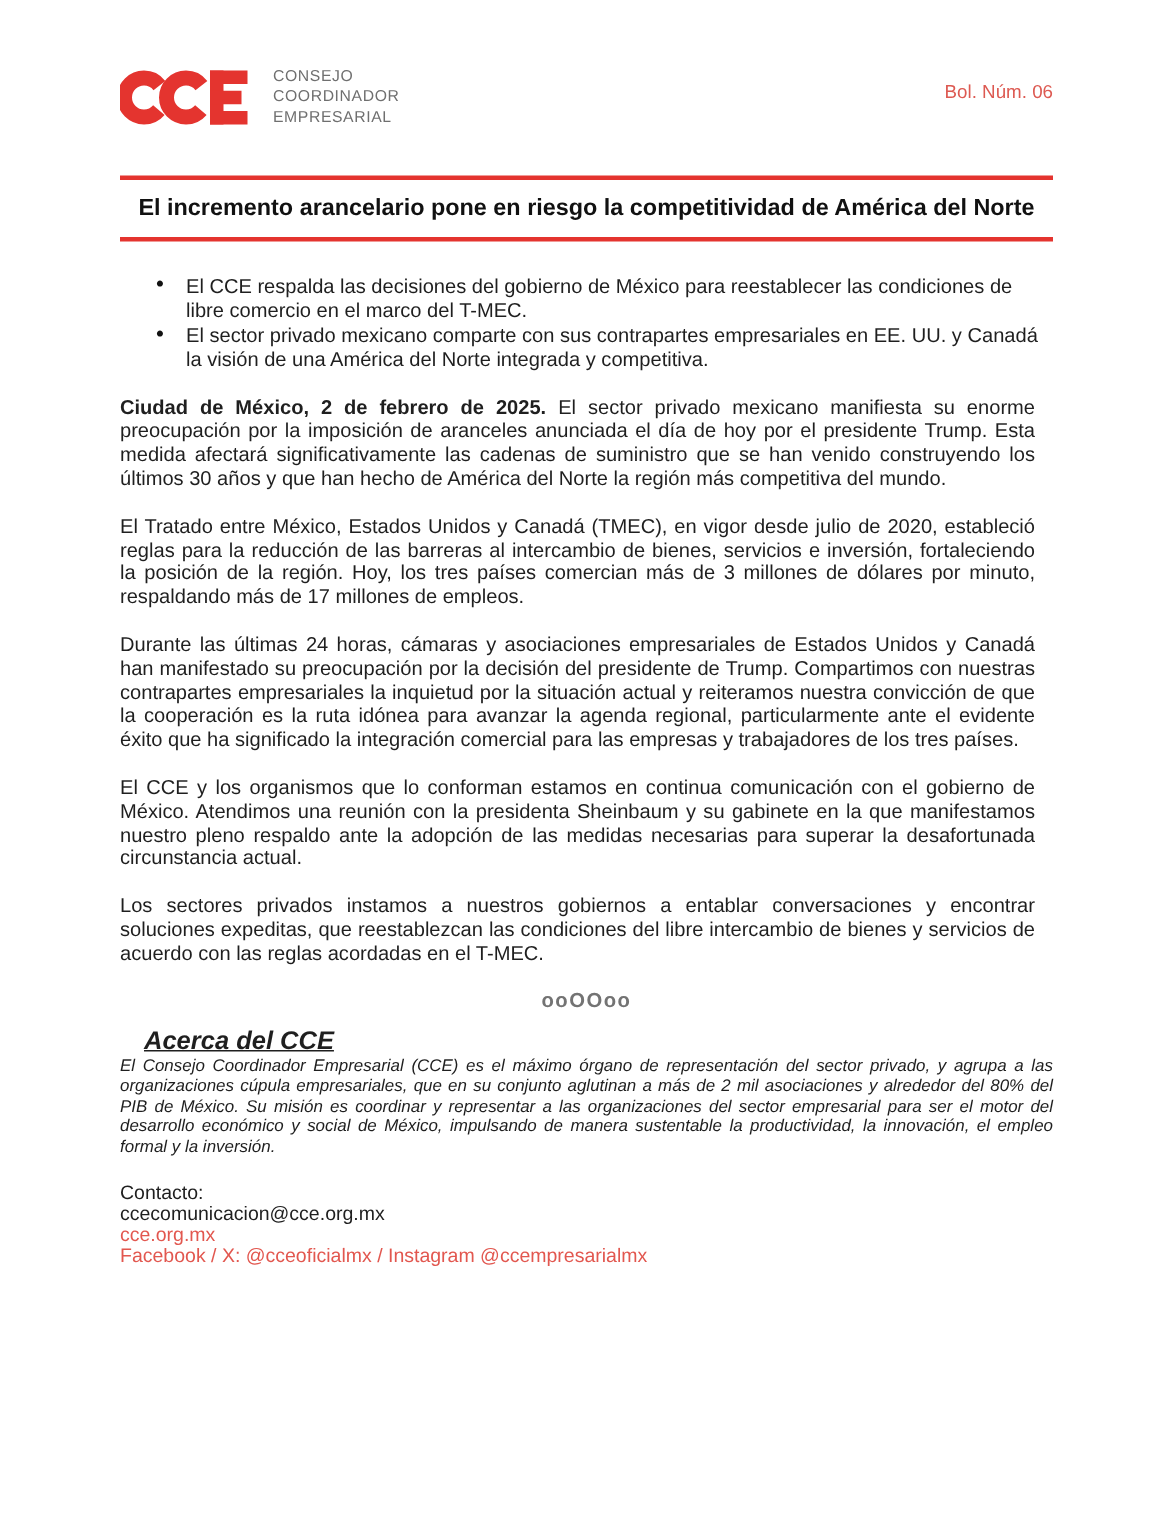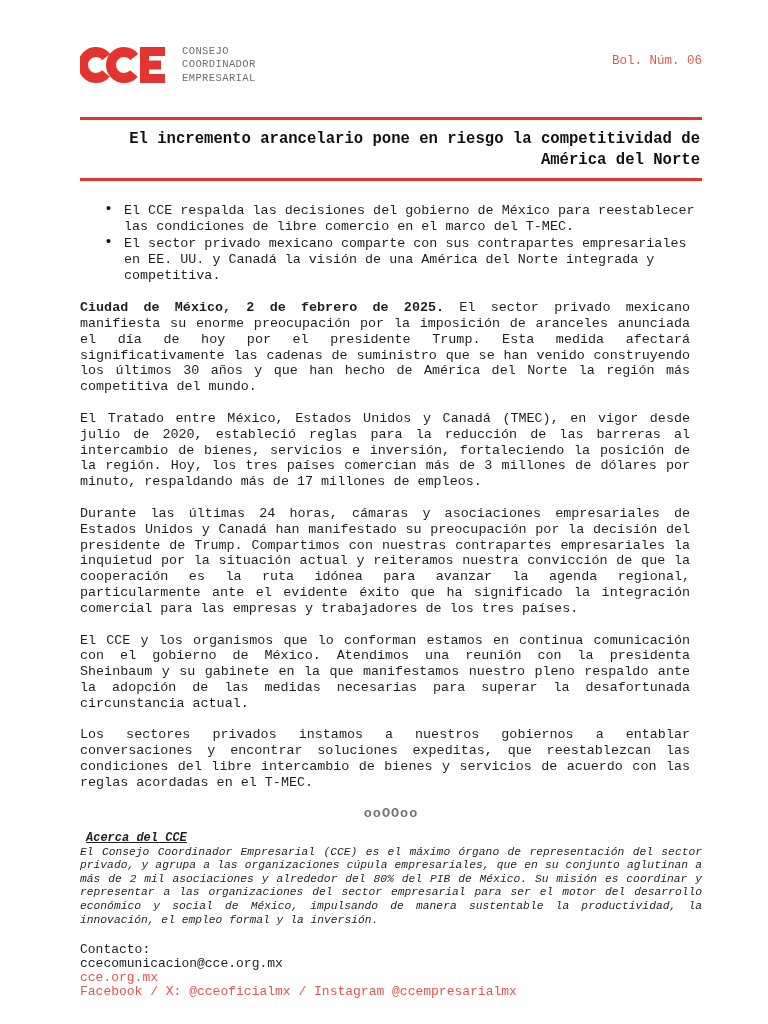--- a/index.html
+++ b/index.html
@@ -2,39 +2,39 @@
 <html lang="es"><head>
 <meta charset="utf-8">
 <style>
   html,body{margin:0;padding:0;background:#ffffff;}
   .page{
     position:relative;
     width:768px;height:1004px;
     box-sizing:border-box;
     background:#ffffff;
     padding:42px 66px 16px 80px;
-    font-family:Liberation Mono, monospace;
+    font-family:Liberation Sans, sans-serif;
     color:#1f1f1f;
     overflow:hidden;
   }
   
   .hdr{display:flex;justify-content:space-between;align-items:flex-start;}
   .logo{display:flex;align-items:center;}
   .logo-lines{margin-left:10px;display:flex;flex-direction:column;}
   .logo-lines span{
     font-size:10.5px;line-height:13.5px;color:#6f6f6f;
     letter-spacing:0.4px;font-weight:500;
   }
   .bulletin{margin-top:12px;font-size:12.5px;color:#dd5a52;}
   
   .rule{height:3px;background:#e4342f;border:none;margin:0;}
   .rule-top{margin-top:29px;}
   
   .title{
-    font-size:15.6px;font-weight:bold;text-align:right;
+    font-size:15.6px;font-weight:bold;text-align:center;
     line-height:1.32;margin:9px 2px 8px 2px;color:#111;
   }
   
   .bullets{margin:22px 0 0 0;padding:0 0 0 44px;list-style:none;}
   .bullets li{
     position:relative;font-size:13.4px;line-height:16px;margin:0 0 1px 0;
   }
   .bullets li::before{
     content:"•";position:absolute;left:-20px;top:-1px;font-size:15px;color:#111;
   }
@@ -43,22 +43,22 @@
     font-size:13.4px;line-height:15.8px;text-align:justify;
     margin:16px 12px 0 0;
   }
   .body-p strong{font-weight:bold;}
   .divider{
     text-align:center;font-weight:bold;font-size:13.5px;
     letter-spacing:1px;margin:15px 0 10px 0;color:#737373;
   }
   
   .about-h{
-    font-size:12px;font-weight:bold;font-style:italic;
-    text-decoration:underline;margin:2px 0 1px 6px;
+    font-size:17px;font-weight:bold;font-style:italic;
+    text-decoration:underline;margin:2px 0 1px 16px;
   }
   .about-p{
     font-size:11.3px;font-style:italic;text-align:justify;
     line-height:13.6px;margin:1px 0 0 0;
   }
   
   .contact{margin-top:16px;font-size:13px;line-height:13.8px;}
   .contact .red{color:#e2574f;}
 </style>
 </head>

